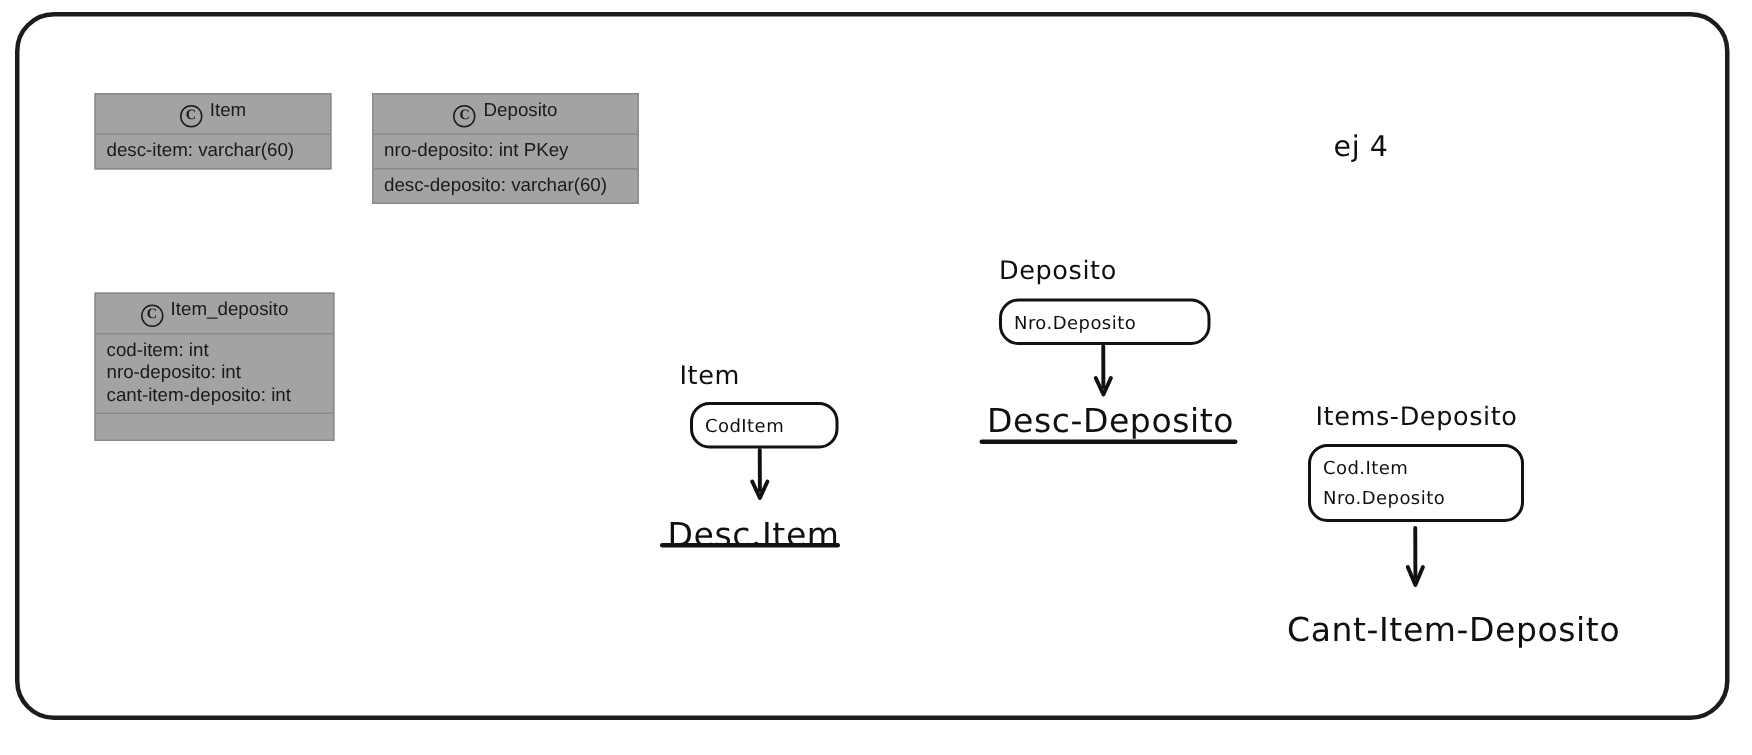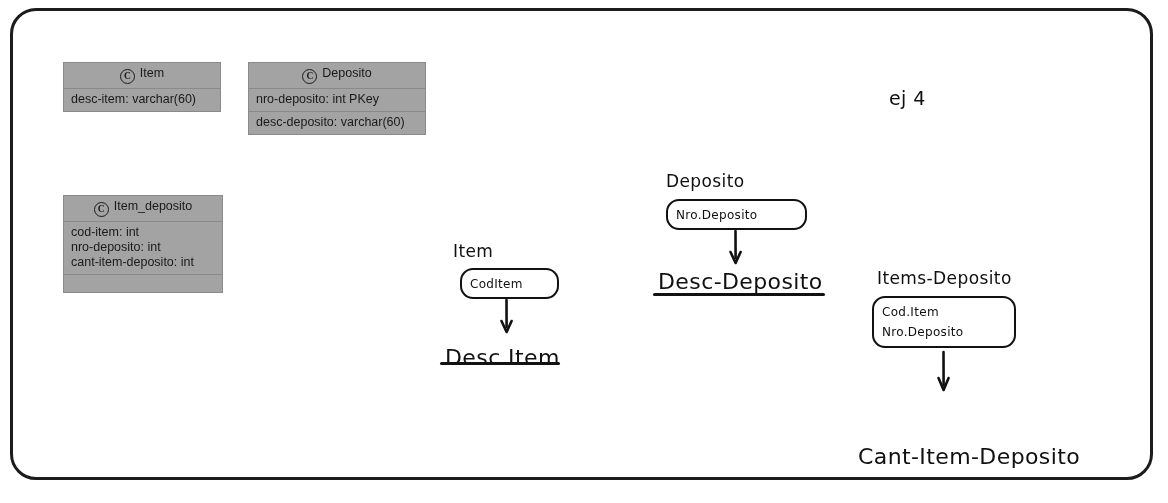--- a/index.html
+++ b/index.html
@@ -207,15 +207,15 @@
   <div class="key-box" style="left:859px; top:285px; width:144px; height:52px;">
     <span class="key-line">Cod.Item</span>
     <span class="key-line">Nro.Deposito</span>
   </div>
 
   <svg class="arrow-svg" style="left:917px; top:340px;" width="30" height="48" viewBox="0 0 30 48">
     <path d="M13.5 1 L13.6 34" stroke="#111111" stroke-width="2.6" fill="none" stroke-linecap="round"></path>
     <path d="M8.5 27 L13.6 39 L18.6 27" stroke="#111111" stroke-width="2.6" fill="none" stroke-linecap="round" stroke-linejoin="round"></path>
   </svg>
 
-  <div class="hand hw-leaf" style="left:845px; top:397px;margin-top:36px;">Cant-Item-Deposito</div>
+  <div class="hand hw-leaf" style="left:845px; top:397px;">Cant-Item-Deposito</div>
 
 </div>
 
 </body></html>

